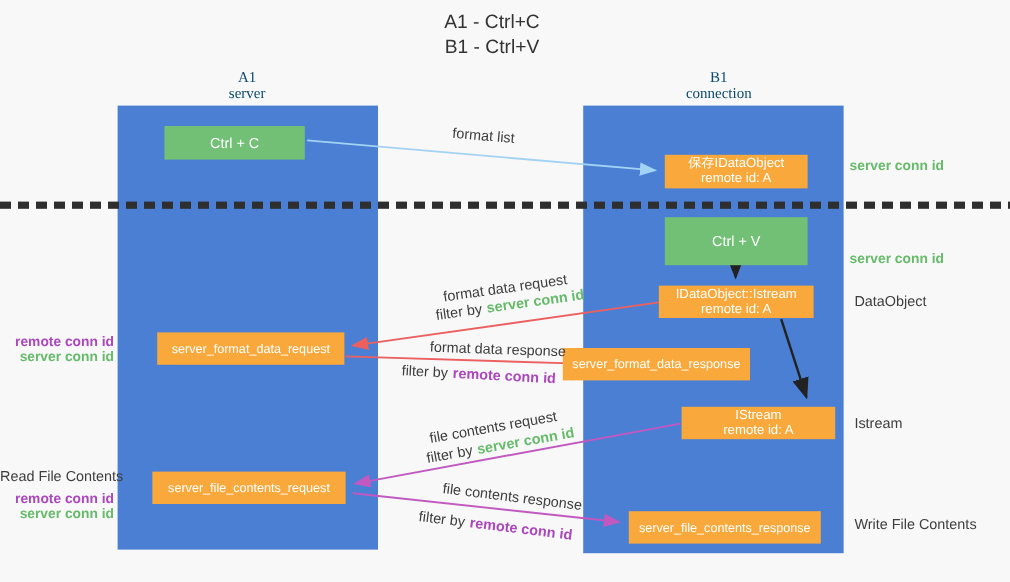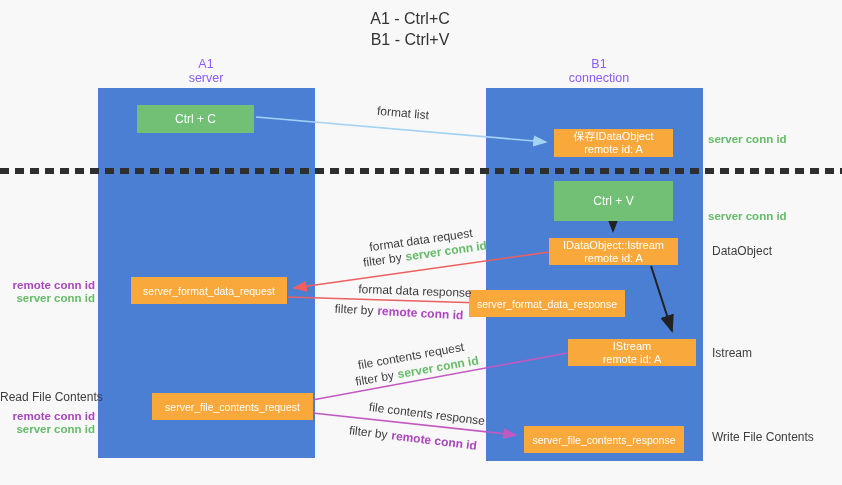--- a/index.html
+++ b/index.html
@@ -1,19 +1,19 @@
 <!DOCTYPE html>
 <html><head>
 <meta charset="utf-8">
 <style>
   html,body{margin:0;padding:0;background:#f8f8f8;font-family:"Liberation Sans",sans-serif;}
   .stage{position:relative;width:842px;height:485px;background:#f8f8f8;overflow:hidden;}
   .title{position:absolute;left:410px;top:8px;transform:translateX(-50%);text-align:center;
          font-size:16px;line-height:21px;color:#333;}
-  .lane-header{position:absolute;text-align:center;font-size:12.5px;line-height:14px;color:#8b5cf6;}
+  .lane-header{position:absolute;text-align:center;font-size:12.5px;line-height:14px;color:#0c4a6e;font-family:Liberation Serif, serif;}
   .lane{position:absolute;background:#4a7fd4;}
   .divider{position:absolute;left:0;top:168px;width:842px;height:6px;
            background:repeating-linear-gradient(90deg,#2e2e2e 0 9px,transparent 9px 15px);}
   .box{position:absolute;display:flex;flex-direction:column;align-items:center;justify-content:center;
        color:#fff;text-align:center;white-space:nowrap;}
   .box.green{background:#71c075;font-size:12px;}
   .box.orange{background:#f9a93c;}
   .box .l1,.box .l2{font-size:11px;line-height:13px;text-align:center;}
   .box .single{font-size:10.5px;}
   .albl{position:absolute;font-size:12px;color:#3d3d3d;white-space:nowrap;text-align:center;}
@@ -73,21 +73,21 @@
     <line x1="567" y1="353" x2="296" y2="403" stroke="#c159c1" stroke-width="1.6" marker-end="url(#mMag)"></line>
     <line x1="294" y1="411" x2="516" y2="435" stroke="#c159c1" stroke-width="1.6" marker-end="url(#mMag)"></line>
   </svg>
 
   <div class="box green" style="left:137px;top:105px;width:117px;height:28px;">
     <span>Ctrl + C</span>
   </div>
   <div class="box orange" style="left:131px;top:277px;width:156px;height:27px;">
     <span class="single">server_format_data_request</span>
   </div>
-  <div class="box orange" style="left:127px;top:393px;width:161px;height:27px;margin-left:25px;">
+  <div class="box orange" style="left:127px;top:393px;width:161px;height:27px;">
     <span class="single">server_file_contents_request</span>
   </div>
 
   <div class="box orange" style="left:554px;top:129px;width:119px;height:28px;">
     <span class="l1">保存IDataObject</span>
     <span class="l2">remote id: A</span>
   </div>
   <div class="box green" style="left:554px;top:181px;width:119px;height:40px;">
     <span>Ctrl + V</span>
   </div>

